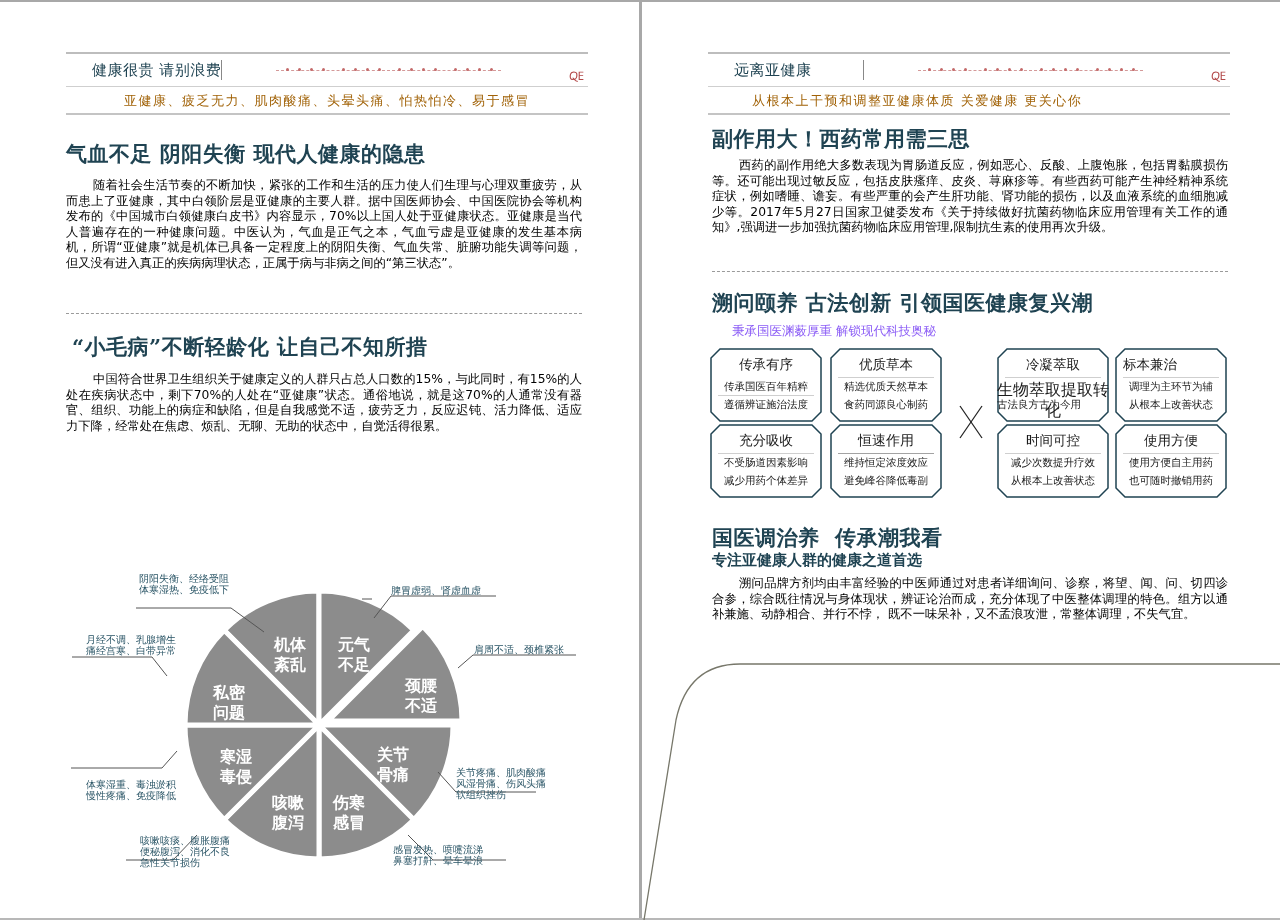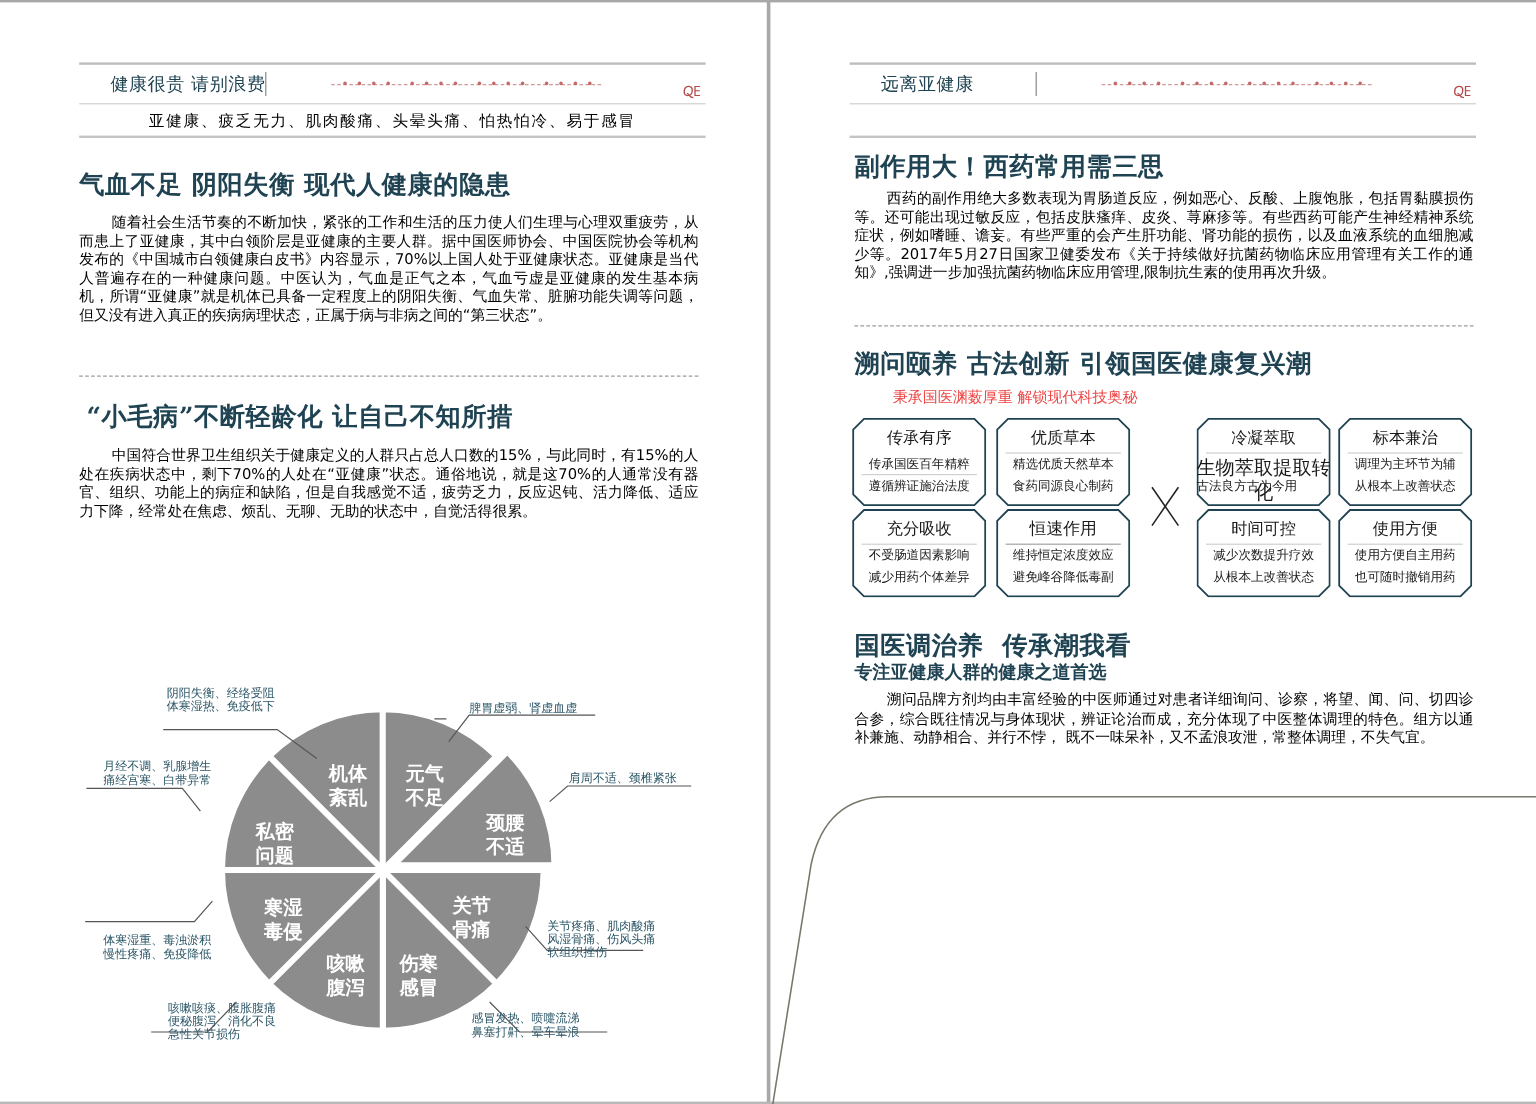--- a/index.html
+++ b/index.html
@@ -16,36 +16,36 @@
 
   .hdr { position: absolute; top: 52px; left: 0; width: 522px; height: 60px; }
   .hdr .rule1 { position: absolute; top: 0; left: 0; right: 0; height: 2px; background: #bdbdbd; }
   .hdr .rule2 { position: absolute; top: 34px; left: 0; right: 0; height: 1px; background: #cfcfcf; }
   .hdr .rule3 { position: absolute; top: 61px; left: 0; right: 0; height: 2px; background: #c4c4c4; }
   .hdr .title { position: absolute; top: 9px; left: 2px; font-family: "DejaVu Serif", serif; font-size: 15px; color: #1f4352; letter-spacing: 0.5px; margin-left: 24px; }
   .hdr .vbar { position: absolute; top: 8px; left: 155px; width: 1px; height: 20px; background: #888; }
   .hdr .ornament { position: absolute; top: 18px; left: 210px; width: 225px; height: 0; border-top: 1px dashed #d49999; }
   .hdr .ornament span { position: absolute; top: -3px; width: 3px; height: 3px; background: #c46a6a; border-radius: 50%; }
   .hdr .seal { position: absolute; top: 9px; right: 4px; font-size: 13px; color: #b24848; }
-  .hdr .sub { position: absolute; top: 40px; left: 0; right: 0; text-align: center; font-family: "DejaVu Serif", serif; font-size: 13px; color: #000000; letter-spacing: 1.5px; }
+  .hdr .sub { position: absolute; top: 40px; left: 0; right: 0; text-align: center; font-family: "DejaVu Serif", serif; font-size: 13px; color: #a16207; letter-spacing: 1.5px; }
   .page.right .hdr .sub { text-align: left; padding-left: 44px; }
 
   h2.sec { position: absolute; left: 0; font-family: "DejaVu Serif", serif; font-weight: bold; font-size: 21px; color: #1f4352; letter-spacing: 0.5px; white-space: nowrap; }
   h3.sec-sub { position: absolute; left: 0; font-family: "DejaVu Serif", serif; font-weight: bold; font-size: 15px; color: #1f4352; }
   .body { position: absolute; left: 0; width: 516px; font-size: 12.3px; line-height: 15.6px; color: #000000; text-align: justify; }
   .body p { text-indent: 2.2em; }
   .dash { position: absolute; left: 0; width: 516px; height: 0; border-top: 1px dashed #9a9a9a; }
 
   
   .pie-wrap { position: absolute; left: 0; top: 560px; width: 540px; height: 320px; }
   .pie-wrap svg { position: absolute; left: 0; top: 0; }
   .callout { position: absolute; font-size: 10px; line-height: 11px; color: #2a5566; white-space: nowrap; }
 
   
-  .tagline { position: absolute; left: 36px; font-size: 12.5px; color: #ef4444; }
+  .tagline { position: absolute; left: 24px; font-size: 12.5px; color: #8b5cf6; }
   .fbox-frame { position: absolute; width: 112px; height: 74px; }
   .fbox-frame svg { position: absolute; left: 0; top: 0; }
   .cross { position: absolute; left: 250px; top: 404px; width: 26px; height: 36px; }
 
   .curve { position: absolute; left: 640px; top: 660px; }
 </style>
 </head>
 <body>
 
 <div class="top-rule"></div>
@@ -198,20 +198,21 @@
         <span style="left:134px"></span>
         <span style="left:146px"></span>
         <span style="left:158px"></span>
       <span style="left:178px"></span>
         <span style="left:190px"></span>
         <span style="left:202px"></span>
         <span style="left:214px"></span>
     </div>
     <div class="seal">🜀</div>
     <div class="rule2"></div>
+    <div class="sub">从根本上干预和调整亚健康体质 关爱健康 更关心你</div>
     <div class="rule3"></div>
   </div>
 
   <h2 class="sec" style="top:125px; left:4px">副作用大！西药常用需三思</h2>
   <div class="body" style="top:158px; left:4px">
     <p>西药的副作用绝大多数表现为胃肠道反应，例如恶心、反酸、上腹饱胀，包括胃黏膜损伤等。还可能出现过敏反应，包括皮肤瘙痒、皮炎、荨麻疹等。有些西药可能产生神经精神系统症状，例如嗜睡、谵妄。有些严重的会产生肝功能、肾功能的损伤，以及血液系统的血细胞减少等。2017年5月27日国家卫健委发布《关于持续做好抗菌药物临床应用管理有关工作的通知》,强调进一步加强抗菌药物临床应用管理,限制抗生素的使用再次升级。</p>
   </div>
 
   <div class="dash" style="top:271px; left:4px"></div>
 
@@ -261,21 +262,21 @@
         <path d="M10,1 L102,1 L111,10 L111,64 L102,73 L10,73 L1,64 L1,10 Z" fill="none" stroke="#1f4352" stroke-width="1.5"></path>
       </svg>
     <div style="position:absolute;top:8px;left:8px;right:8px;text-align:center;font-size:13.5px;padding-bottom:3px;border-bottom:1px solid #cfcfcf">冷凝萃取</div>
     <div style="position:absolute;top:32px;left:0;right:0;text-align:center;font-size:16px">生物萃取提取转化</div>
     <div style="position:absolute;top:50px;left:0;right:0;text-align:left;font-size:10.5px">古法良方古为今用</div>
   </div>
   <div class="fbox-frame" style="left:407px; top:348px">
     <svg width="112" height="74">
         <path d="M10,1 L102,1 L111,10 L111,64 L102,73 L10,73 L1,64 L1,10 Z" fill="none" stroke="#1f4352" stroke-width="1.5"></path>
       </svg>
-    <div style="position:absolute;top:8px;left:8px;right:8px;text-align:center;font-size:13.5px;padding-bottom:3px;border-bottom:1px solid #cfcfcf">标本兼治</div>
+    <div style="position:absolute;top:8px;left:8px;right:8px;text-align:left;font-size:13.5px;padding-bottom:3px;border-bottom:1px solid #cfcfcf">标本兼治</div>
     <div style="position:absolute;top:32px;left:0;right:0;text-align:center;font-size:10.5px">调理为主环节为辅</div>
     <div style="position:absolute;top:50px;left:0;right:0;text-align:center;font-size:10.5px">从根本上改善状态</div>
   </div>
   <div class="fbox-frame" style="left:289px; top:424px">
     <svg width="112" height="74">
         <path d="M10,1 L102,1 L111,10 L111,64 L102,73 L10,73 L1,64 L1,10 Z" fill="none" stroke="#1f4352" stroke-width="1.5"></path>
       </svg>
     <div style="position:absolute;top:8px;left:8px;right:8px;text-align:center;font-size:13.5px;padding-bottom:3px;border-bottom:1px solid #cfcfcf">时间可控</div>
     <div style="position:absolute;top:32px;left:0;right:0;text-align:center;font-size:10.5px">减少次数提升疗效</div>
     <div style="position:absolute;top:50px;left:0;right:0;text-align:center;font-size:10.5px">从根本上改善状态</div>

